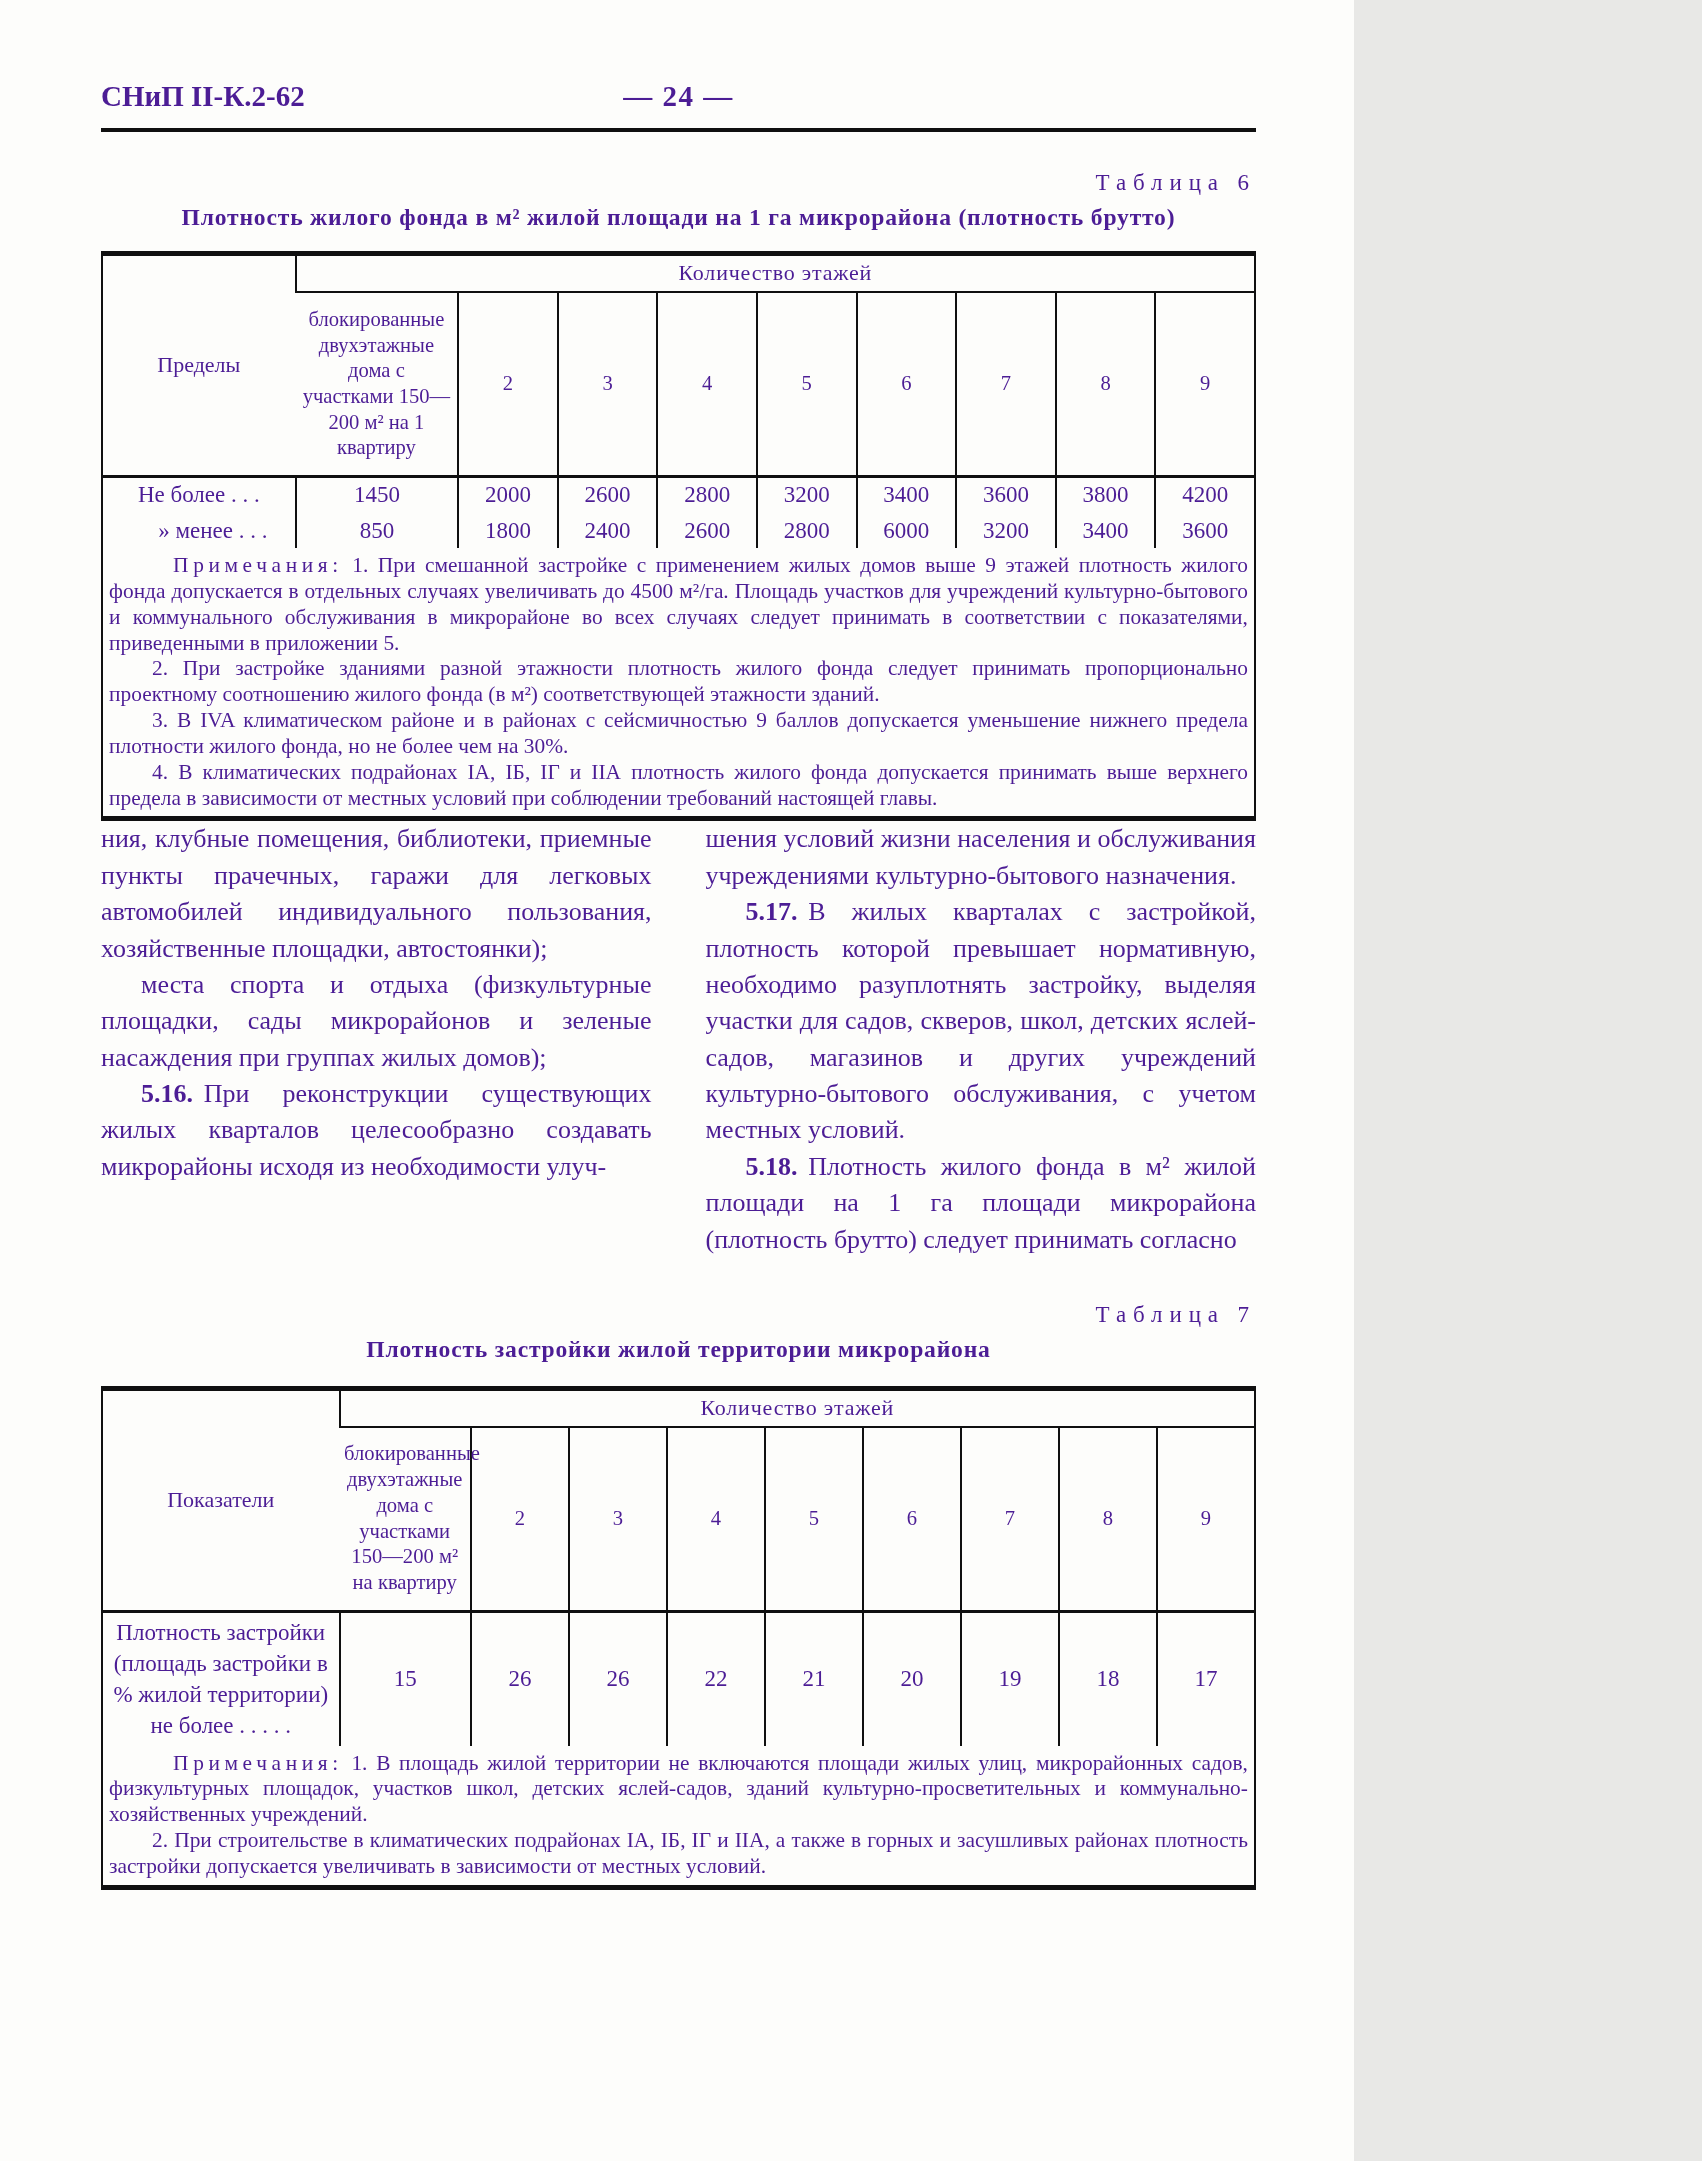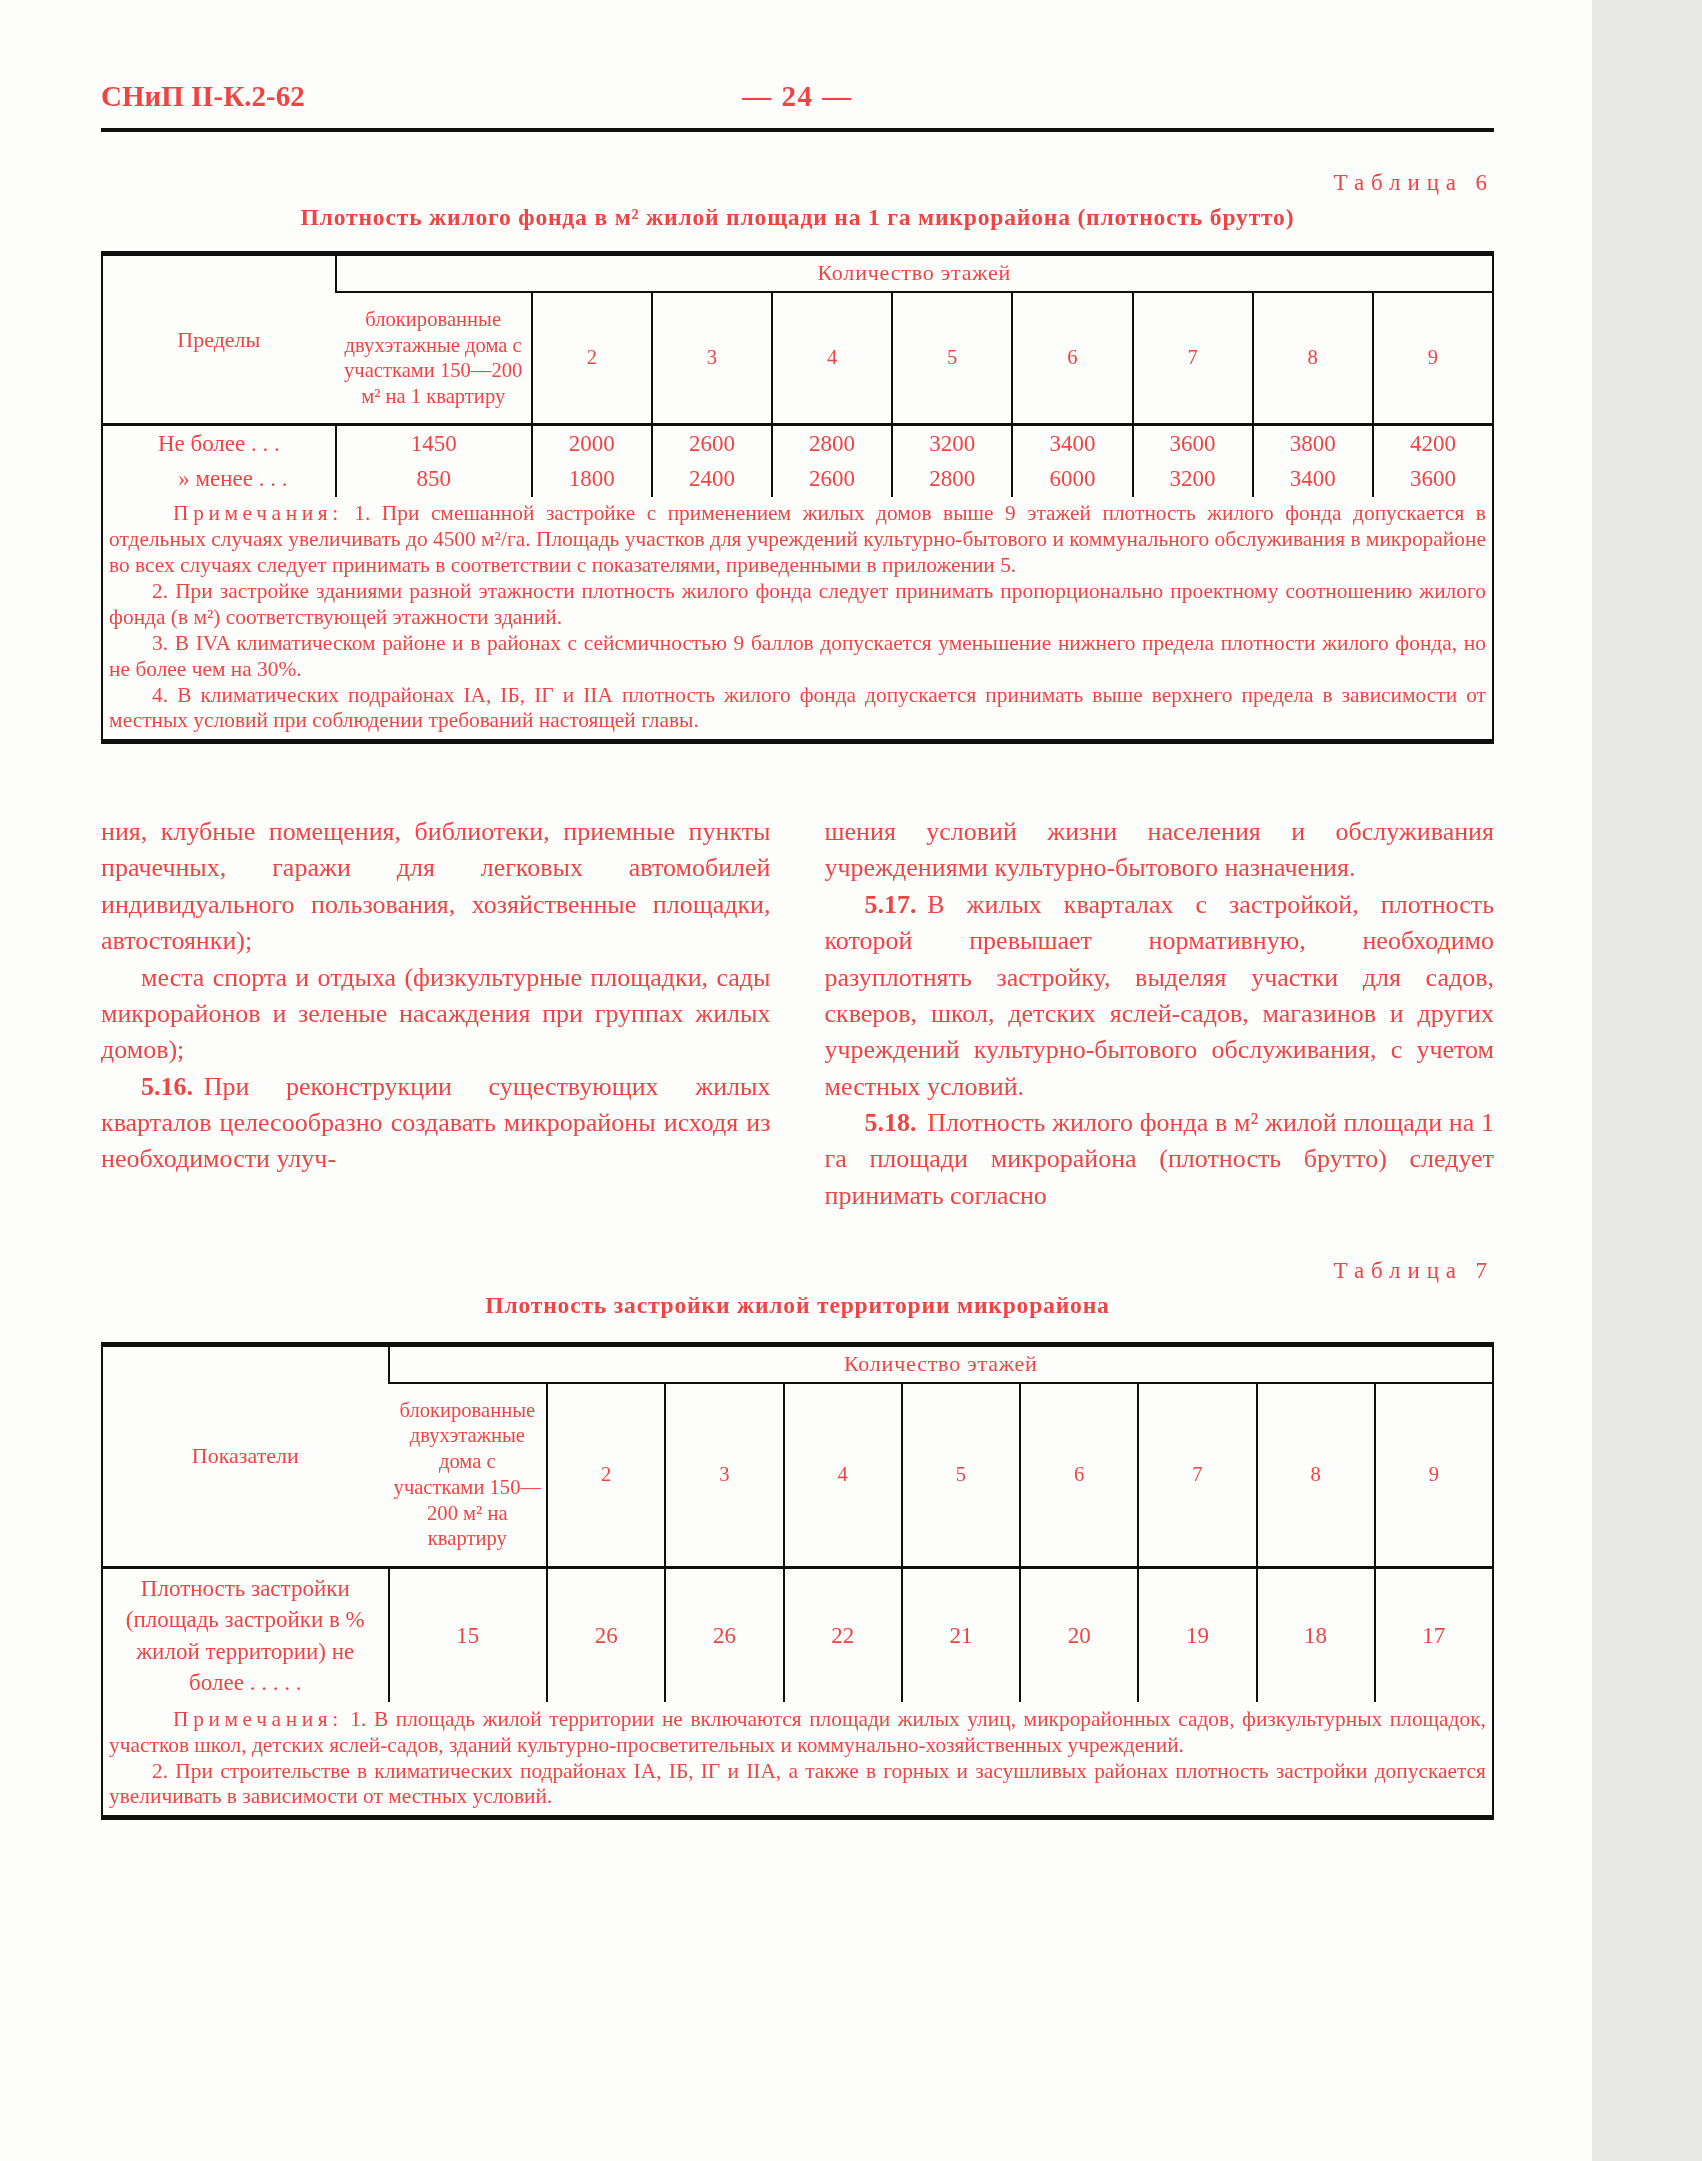--- a/index.html
+++ b/index.html
@@ -1,19 +1,19 @@
 <!DOCTYPE html>
 <html lang="ru" style="font-size:12.2px"><head>
 <meta charset="utf-8">
 <style>
   html,body{margin:0;padding:0;background:#e8e8e6;}
   *{box-sizing:border-box;}
   .page{
-    width:1592px;height:2161px;
-    background:#fdfdfb;color:#ef4444;
+    width:1354px;height:2161px;
+    background:#fdfdfb;color:#4c1d95;
     font-family:"Liberation Serif","DejaVu Serif",serif;
     padding:80px 98px 0 101px;
     position:relative;overflow:hidden;
   }
   
   .runhead{display:flex;align-items:baseline;font-weight:bold;font-size:29px;}
   .runhead .doc{width:33%;}
   .runhead .pagenum{width:34%;text-align:center;letter-spacing:1.5px;}
   .runhead .spacer{width:33%;}
   .headrule{border:none;border-top:4.6px solid #101010;margin:15.3px 0 0 0;}
@@ -41,21 +41,21 @@
   td.val{font-size:23px;padding:12.2px 4.6px;}
   td.notes{border-left:none !important;text-align:left;padding:20px 13.7px 26px 9.2px;font-size:21.4px;line-height:1.21;}
   td.notes p{margin:0;text-indent:43px;text-align:justify;}
   .noteslabel{letter-spacing:4.6px;margin-left:21px;}
 
   
   td.rlabel7{text-align:left;vertical-align:top;padding:27.5px 10.7px 34px 30.5px;font-size:23px;line-height:1.35;white-space:normal;}
   td.val7{vertical-align:bottom;padding:0 4.6px 40px 4.6px;font-size:23px;}
 
   
-  .bodycols{display:flex;gap:54px;margin-top:70px;}
+  .bodycols{display:flex;gap:54px;}
   .col{width:50%;font-size:26px;line-height:1.40;text-align:justify;}
   .col p{margin:0;text-indent:40px;}
   .col p.cont{text-indent:0;}
   .pnum{font-weight:bold;margin-right:10.7px;}
   .pnum:empty{margin-right:0;}
 </style>
 </head>
 <body>
 
 <div class="page">

